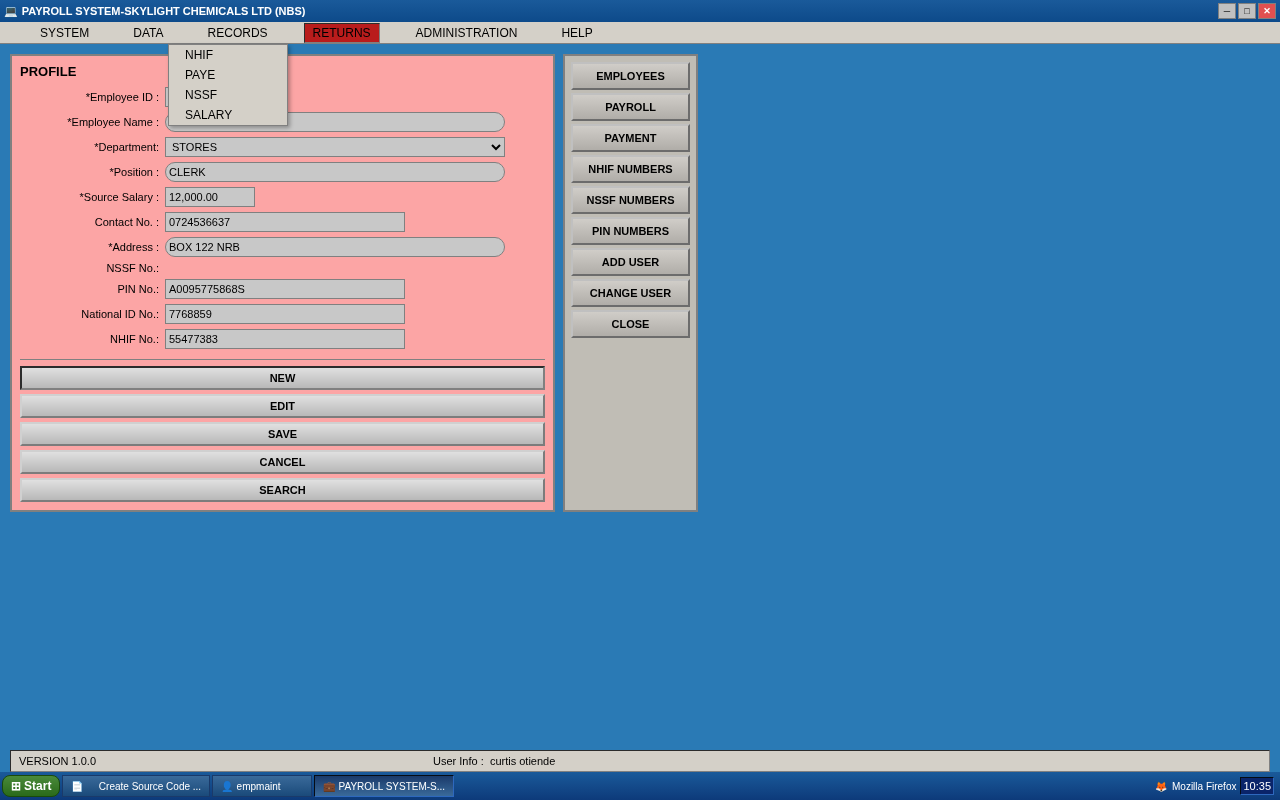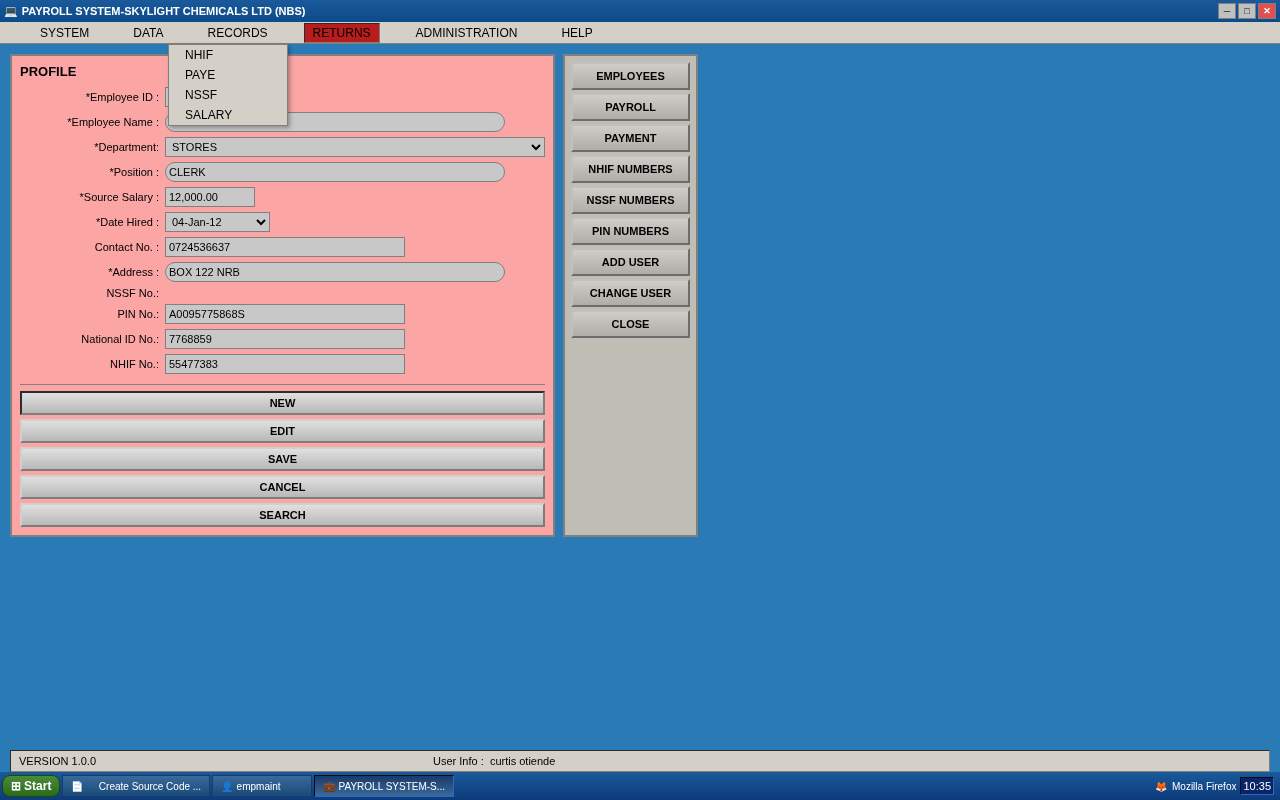--- a/index.html
+++ b/index.html
@@ -139,21 +139,21 @@
     }
     .form-input-sm { width: 90px; }
     .form-input-md { width: 240px; }
     .form-input-lg { width: 340px; border-radius: 10px; }
     .form-select {
       background: #c8c8c8;
       border: 1px solid #808080;
       height: 20px;
       font-size: 11px;
       padding: 1px 2px;
-      width: 380px;
+      width: 340px;
       color: #000;
       outline: none;
     }
 
     
     #form-buttons {
       display: flex;
       justify-content: center;
       gap: 4px;
       margin-top: 10px;
@@ -343,26 +343,20 @@
     <div class="form-row">
       <div class="form-label">*Position :</div>
       <input class="form-input form-input-lg" type="text" value="CLERK" style="">
     </div>
 
     <div class="form-row">
       <div class="form-label">*Source Salary :</div>
       <input class="form-input form-input-sm" type="text" value="12,000.00" style="">
     </div>
 
-    <div class="form-row">
-      <div class="form-label">*Date Hired :</div>
-      <select class="date-select">
-        <option>04-Jan-12</option>
-      </select>
-    </div>
 
     <div class="form-row">
       <div class="form-label">Contact No. :</div>
       <input class="form-input form-input-md" type="text" value="0724536637" style="">
     </div>
 
     <div class="form-row">
       <div class="form-label">*Address :</div>
       <input class="form-input form-input-lg" type="text" value="BOX 122 NRB" style="">
     </div>

